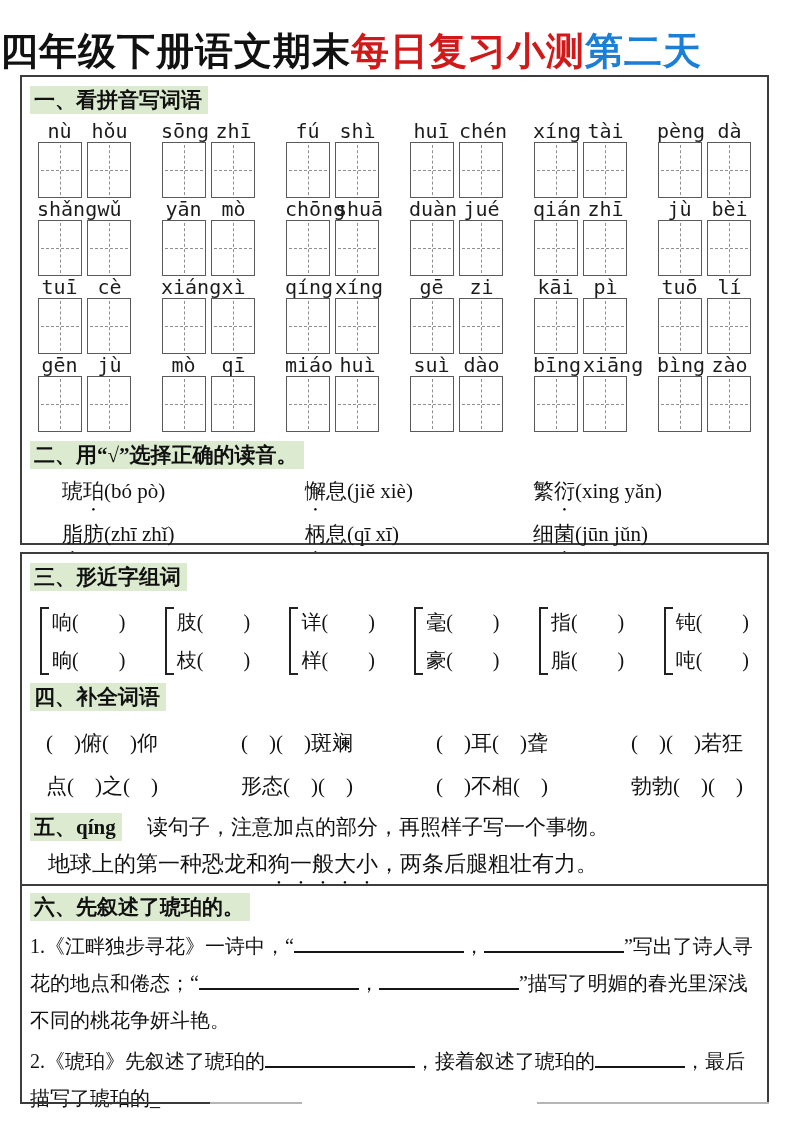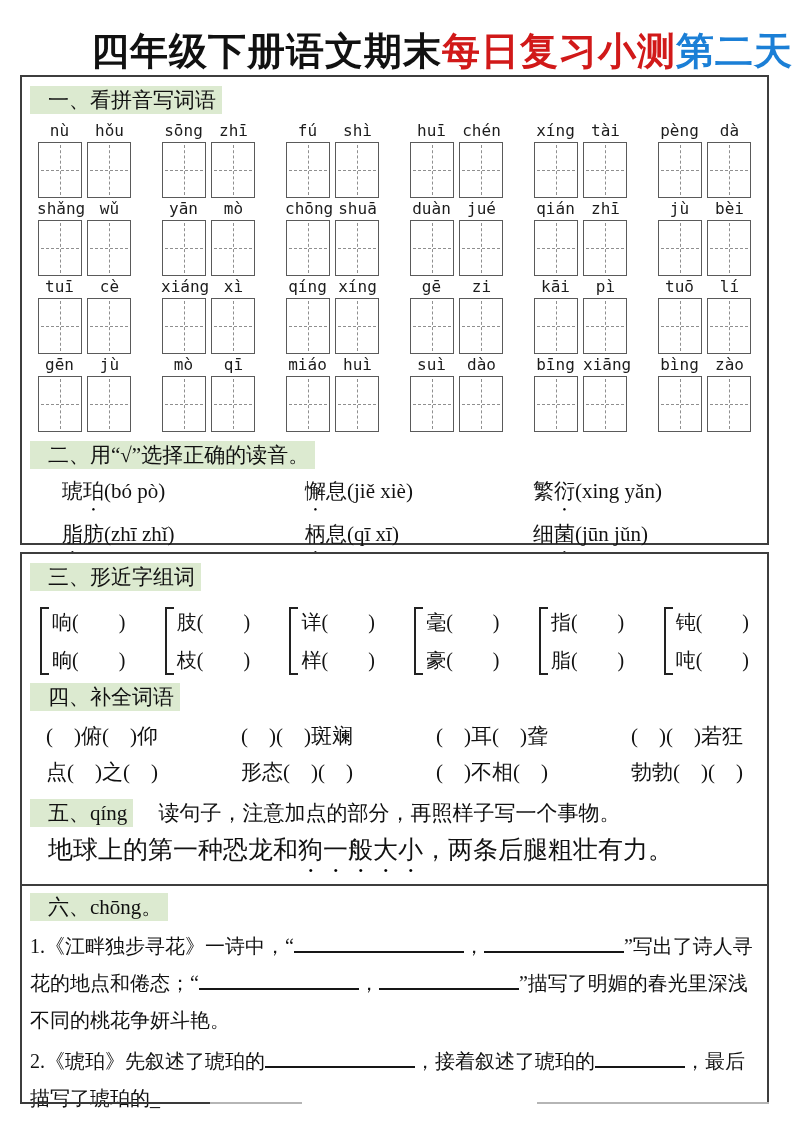--- a/index.html
+++ b/index.html
@@ -1,60 +1,60 @@
 <!DOCTYPE html>
 <html><head>
 <meta charset="utf-8">
 <style>
   html,body{margin:0;padding:0;}
   body{width:793px;height:1122px;background:#ffffff;position:relative;overflow:hidden;
        font-family:"Liberation Serif","DejaVu Serif",serif;color:#111;}
-  .title{position:absolute;top:26px;left:0;width:100%;text-align:right;margin:0;
+  .title{position:absolute;top:26px;left:0;width:100%;text-align:left;margin:0;
          font-family:"Liberation Sans","DejaVu Sans",sans-serif;font-weight:900;
          font-size:38px;letter-spacing:1px;white-space:nowrap;}
   .tred{color:#d11919;}
   .tblue{color:#1b7fd6;}
 
   .box{position:absolute;left:20px;width:749px;border:2px solid #3d3d3d;background:#fff;box-sizing:border-box;}
   .box1{top:75px;height:470px;}
   .box2{top:552px;height:379px;}
   .box3{top:884px;height:220px;border-bottom:none;}
 
   .shead-wrap{margin:8px 0 0 8px;line-height:30px;}
-  .shead{background:#dcead0;font-weight:400;font-size:21px;padding:2px 6px 2px 18px;}
+  .shead{background:#dcead0;font-weight:700;font-size:21px;padding:2px 6px 2px 4px;}
 
   #pinyin-grid{margin-top:3px;}
   .prow{display:flex;justify-content:space-between;padding:0 15px;}
   .pgroup{display:flex;flex-direction:column;align-items:center;}
   .pline{display:flex;gap:5px;height:22px;line-height:22px;
-         font-family:"DejaVu Sans Mono",monospace;font-size:16px;color:#1c1c1c;}
+         font-family:"DejaVu Sans Mono",monospace;font-size:20px;color:#1c1c1c;}
   .psyl{width:45px;text-align:center;white-space:nowrap;}
   .pboxes{display:flex;gap:5px;}
   .tian{width:44px;height:56px;border:1.5px solid #5a5a5a;position:relative;box-sizing:border-box;background:#fff;}
   .tian::before{content:"";position:absolute;left:50%;top:2px;bottom:2px;border-left:1.5px dashed #8f8f8f;}
   .tian::after{content:"";position:absolute;top:50%;left:2px;right:2px;border-top:1.5px dashed #8f8f8f;}
 
   .pron-row{display:flex;padding-left:40px;font-size:21px;line-height:33px;margin-top:3px;}
   .pron-item{display:inline-block;white-space:nowrap;}
   .pron-item.c1{width:243px;}
   .pron-item.c2{width:228px;}
   .emdot{-webkit-text-emphasis:filled dot #000;text-emphasis:filled dot #000;
          -webkit-text-emphasis-position:under right;text-emphasis-position:under right;}
 
   #pairs-row{display:flex;justify-content:space-between;padding:0 18px;margin-top:8px;height:78px;}
   .pair{display:flex;align-items:center;}
   .bracket{width:7px;height:64px;border:2px solid #222;border-right:none;margin-right:3px;}
   .pcol{display:flex;flex-direction:column;gap:12px;font-size:20px;line-height:26px;white-space:nowrap;}
 
   .phrase-row{display:flex;justify-content:space-between;padding:0 24px;
-              font-size:21px;line-height:27px;margin-top:9px;white-space:nowrap;}
+              font-size:21px;line-height:27px;margin-top:16px;white-space:nowrap;}
 
   .s5line{margin:12px 0 0 8px;font-size:21px;line-height:30px;}
   .instr{margin-left:20px;}
-  .sentence{margin:7px 0 0 26px;font-size:25px;line-height:30px;}
+  .sentence{margin:7px 0 0 26px;font-size:22px;line-height:30px;}
   .answer-line{position:absolute;left:24px;right:8px;bottom:7px;border-top:2px solid #222;}
 
   .q{margin:4px 10px 0 8px;font-size:20px;line-height:37px;}
   .blank{display:inline-block;height:1.0em;border-bottom:2px solid #161616;}
 
   .b3seg{position:absolute;height:2px;bottom:0;}
   .b3seg.s1{left:-2px;width:190px;background:#3a3a3a;}
   .b3seg.s2{left:188px;width:92px;background:#b5b5b5;}
   .b3seg.s3{left:515px;right:-2px;background:#b5b5b5;}
 </style>
@@ -400,20 +400,20 @@
   <div class="s5line">
     <span class="shead">五、qíng</span>
     <span class="instr">读句子，注意加点的部分，再照样子写一个事物。</span>
   </div>
   <div class="sentence"><span>地球上的第一种恐龙和</span><span class="emdot">狗一般大小</span><span>，两条后腿粗壮有力。</span></div>
   <div class="answer-line"></div>
 </div>
 
 <div class="box box3">
   <div class="shead-wrap" style="margin-top:6px;">
-    <span class="shead">六、chōng。</span>
+    <span class="shead">六、先叙述了琥珀的。</span>
   </div>
   <p class="q"><span>1.《江畔独步寻花》一诗中，“</span><span class="blank" style="width:170px"></span><span>，</span><span class="blank" style="width:140px"></span><span>”写出了诗人寻花的地点和倦态；“</span><span class="blank" style="width:160px"></span><span>，</span><span class="blank" style="width:140px"></span><span>”描写了明媚的春光里深浅不同的桃花争妍斗艳。</span></p>
   <p class="q"><span>2.《琥珀》先叙述了琥珀的</span><span class="blank" style="width:150px"></span><span>，接着叙述了琥珀的</span><span class="blank" style="width:90px"></span><span>，最后描写了琥珀的</span><span>_</span></p>
   <div class="b3seg s1"></div>
   <div class="b3seg s2"></div>
   <div class="b3seg s3"></div>
 </div>
 
 </body></html>

